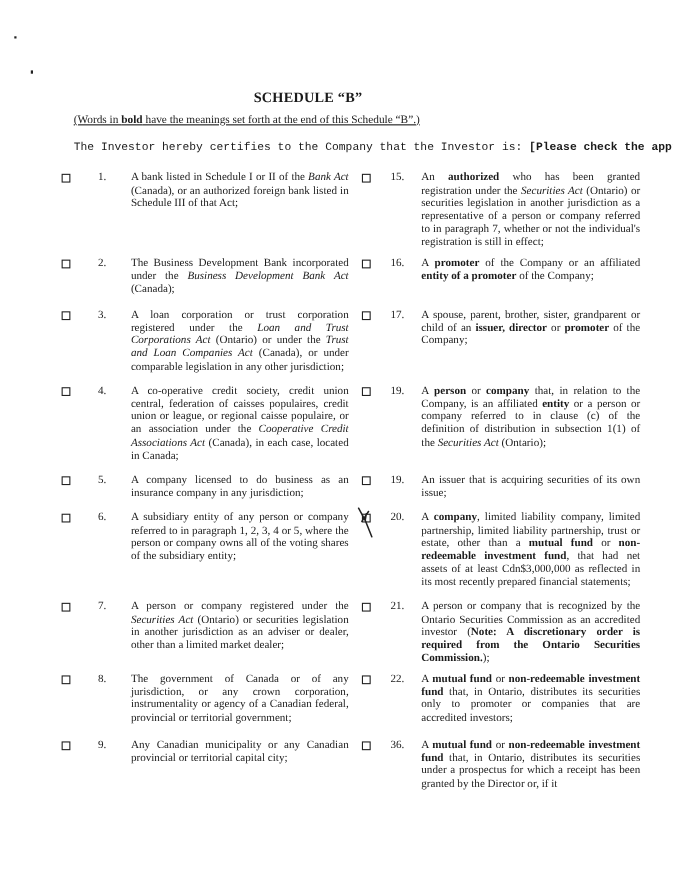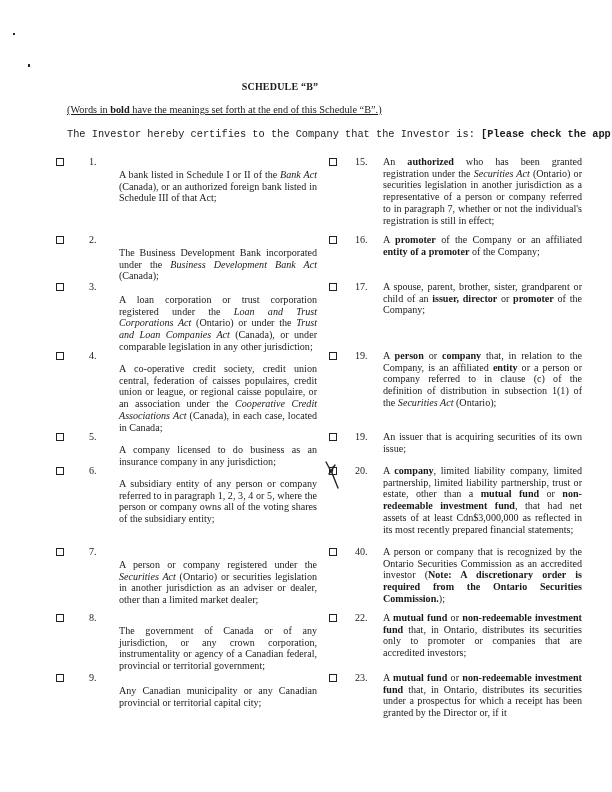--- a/index.html
+++ b/index.html
@@ -4,32 +4,32 @@
   <style>
     html, body { margin: 0; padding: 0; background: #ffffff; }
     body {
       width: 612px; height: 792px; position: relative; overflow: hidden;
       font-family: "Liberation Serif", "DejaVu Serif", serif;
       color: #1a1a1a;
     }
     .speck { position: absolute; background: #222; }
     .title {
       position: absolute; top: 81px; left: 0; width: 560px; text-align: center;
-      font-weight: bold; font-size: 10px; letter-spacing: 0.2px;
+      font-weight: bold; font-size: 13px; letter-spacing: 0.2px;
     }
     .intro { position: absolute; left: 67px; font-size: 10.3px; white-space: nowrap; }
     .item { position: absolute; font-size: 10.1px; line-height: 11.7px; }
     .item .box {
       position: absolute; left: 0; top: 2px; width: 8px; height: 8px;
       border: 1.2px solid #222; box-sizing: border-box; background: #fff;
     }
     .item .num { position: absolute; top: 0; }
     .item .text { position: absolute; top: 0; text-align: justify; }
     .col-left .num { left: 33px; }
-    .col-left .text { left: 63px; width: 198px; margin-top: 13px; }
+    .col-left .text { left: 63px; width: 198px; }
     .col-right .num { left: 26px; }
     .col-right .text { left: 54px; width: 199px; }
     .text b { font-weight: bold; }
     .text i { font-style: italic; }
     .mark { position: absolute; left: -6px; top: -4px; width: 20px; height: 30px; }
   </style>
 </head>
 <body>
 
 <div class="speck" style="left:13px;top:33px;width:2px;height:2px;"></div>
@@ -129,27 +129,27 @@
     <span class="box"></span>
     <svg class="mark" viewBox="0 0 20 30">
       <path d="M3 1 L9 12 L10 6 M6 13 L12 4 M9 12 L15 27" stroke="#222" stroke-width="1.4" fill="none" stroke-linecap="round"></path>
     </svg>
     <span class="num">20.</span>
     <div class="text"><span>A </span><b>company</b><span>, limited liability company, limited partnership, limited liability partnership, trust or estate, other than a </span><b>mutual fund</b><span> or </span><b>non-redeemable investment fund</b><span>, that had net assets of at least Cdn$3,000,000 as reflected in its most recently prepared financial statements;</span></div>
   </div>
 
 <div class="item col-right" style="left:329px;top:546px;">
     <span class="box"></span>
-    <span class="num">40.</span>
+    <span class="num">21.</span>
     <div class="text"><span>A person or company that is recognized by the Ontario Securities Commission as an accredited investor (</span><b>Note: A discretionary order is required from the Ontario Securities Commission.</b><span>);</span></div>
   </div>
 
 <div class="item col-right" style="left:329px;top:612px;">
     <span class="box"></span>
     <span class="num">22.</span>
     <div class="text"><span>A </span><b>mutual fund</b><span> or </span><b>non-redeemable investment fund</b><span> that, in Ontario, distributes its securities only to promoter or companies that are accredited investors;</span></div>
   </div>
 
 <div class="item col-right" style="left:329px;top:672px;">
     <span class="box"></span>
-    <span class="num">23.</span>
+    <span class="num">36.</span>
     <div class="text"><span>A </span><b>mutual fund</b><span> or </span><b>non-redeemable investment fund</b><span> that, in Ontario, distributes its securities under a prospectus for which a receipt has been granted by the Director or, if it</span></div>
   </div>
 
 </body></html>

